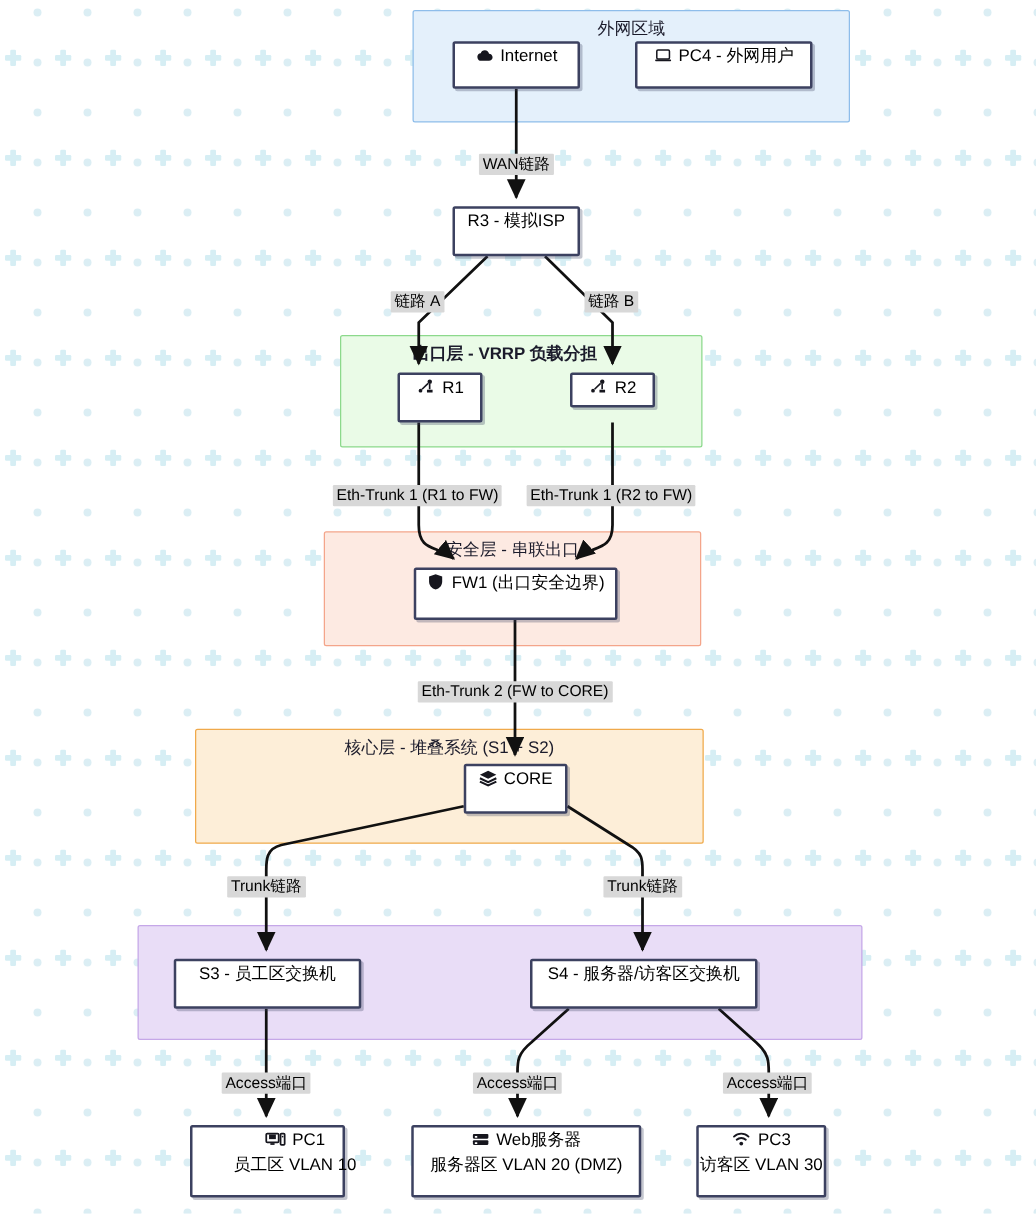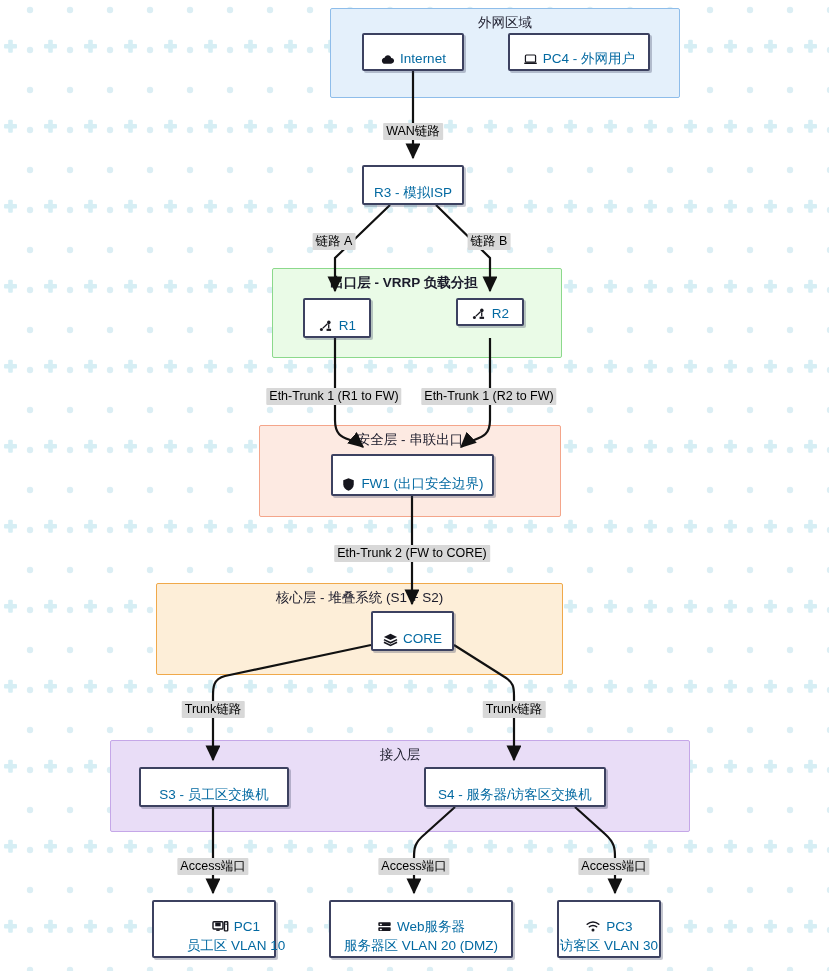--- a/index.html
+++ b/index.html
@@ -33,22 +33,22 @@
   .node{
     position:absolute;
     box-sizing:border-box;
     background:#ffffff;
     border:2px solid #3c4160;
     border-radius:2px;
     box-shadow:2px 2px 0 rgba(60,65,96,.30);
     display:flex;
     flex-direction:column;
     align-items:center;
-    justify-content:flex-end;
-    color:#0369a1;
+    justify-content:flex-start;
+    color:#000000;
     font-size:13.5px;
     line-height:1.45;
   }
   .node .ln{display:flex;align-items:center;gap:5px;white-space:nowrap;}
   .node .ln2{white-space:nowrap;}
   .ico{display:inline-flex;align-items:center;justify-content:center;}
   .elabel{
     position:absolute;
     background:#d8d8d8;
     color:#000000;
@@ -84,21 +84,20 @@
 <div id="canvas">
     <div class="zone" style="left: 330px; top: 8px; width: 350px; height: 90px; background: rgb(228, 240, 251); border-color: rgb(142, 189, 234);"></div>
     <div class="zone-title" style="left: 330px; width: 350px; top: 14px;">外网区域</div>
     <div class="zone" style="left: 272px; top: 268px; width: 290px; height: 90px; background: rgb(234, 251, 231); border-color: rgb(140, 217, 140);"></div>
     <div class="zone-title" style="left: 272px; width: 264px; top: 274px; font-weight: bold;">出口层 - VRRP 负载分担</div>
     <div class="zone" style="left: 259px; top: 425px; width: 302px; height: 92px; background: rgb(253, 234, 226); border-color: rgb(244, 165, 138);"></div>
     <div class="zone-title" style="left: 259px; width: 302px; top: 431px;">安全层 - 串联出口</div>
     <div class="zone" style="left: 156px; top: 583px; width: 407px; height: 92px; background: rgb(253, 238, 216); border-color: rgb(240, 169, 74);"></div>
     <div class="zone-title" style="left: 156px; width: 407px; top: 589px;">核心层 - 堆叠系统 (S1 + S2)</div>
     <div class="zone" style="left: 110px; top: 740px; width: 580px; height: 92px; background: rgb(233, 221, 247); border-color: rgb(197, 167, 232);"></div>
-    <div class="zone-title" style="left: 110px; width: 580px; top: 746px;">接入层</div>
   </div>
 
 <svg id="edges" width="829" height="971">
   <defs>
     <marker id="arrowhead" markerWidth="9" markerHeight="9" refX="6.6" refY="3.4" orient="auto" markerUnits="strokeWidth">
       <path d="M0,0 L7.2,3.4 L0,6.8 z" fill="#111111"></path>
     </marker>
   </defs>
   <g id="edge-paths">
       <path d="M 413,71 L 413,158" fill="none" stroke="#111111" stroke-width="2.2" stroke-linecap="butt" marker-end="url(#arrowhead)"></path>
@@ -135,21 +134,21 @@
           </svg>
         </span>
         <span>PC4 - 外网用户</span>
       </div>
     </div>
     <div class="node" style="left: 362px; top: 165px; width: 102px; height: 40px;">
       <div class="ln">
         <span>R3 - 模拟ISP</span>
       </div>
     </div>
-    <div class="node" style="left: 303px; top: 298px; width: 68px; height: 40px;">
+    <div class="node" style="left: 318px; top: 298px; width: 68px; height: 40px;">
       <div class="ln">
         <span class="ico">
           <svg width="16" height="15" viewBox="0 0 16 16">
             <circle cx="3.1" cy="11.2" r="1.6" fill="#16161e"></circle>
             <circle cx="11.0" cy="3.6" r="1.9" fill="#16161e"></circle>
             <path d="M4.4 10 9.6 5" stroke="#16161e" stroke-width="1.4" fill="none"></path>
             <path d="M8.6 10.4h4.8v2.3H8.6z" fill="#16161e"></path>
             <path d="M10.9 5.6v4.4" stroke="#16161e" stroke-width="1.4"></path>
           </svg>
         </span>

